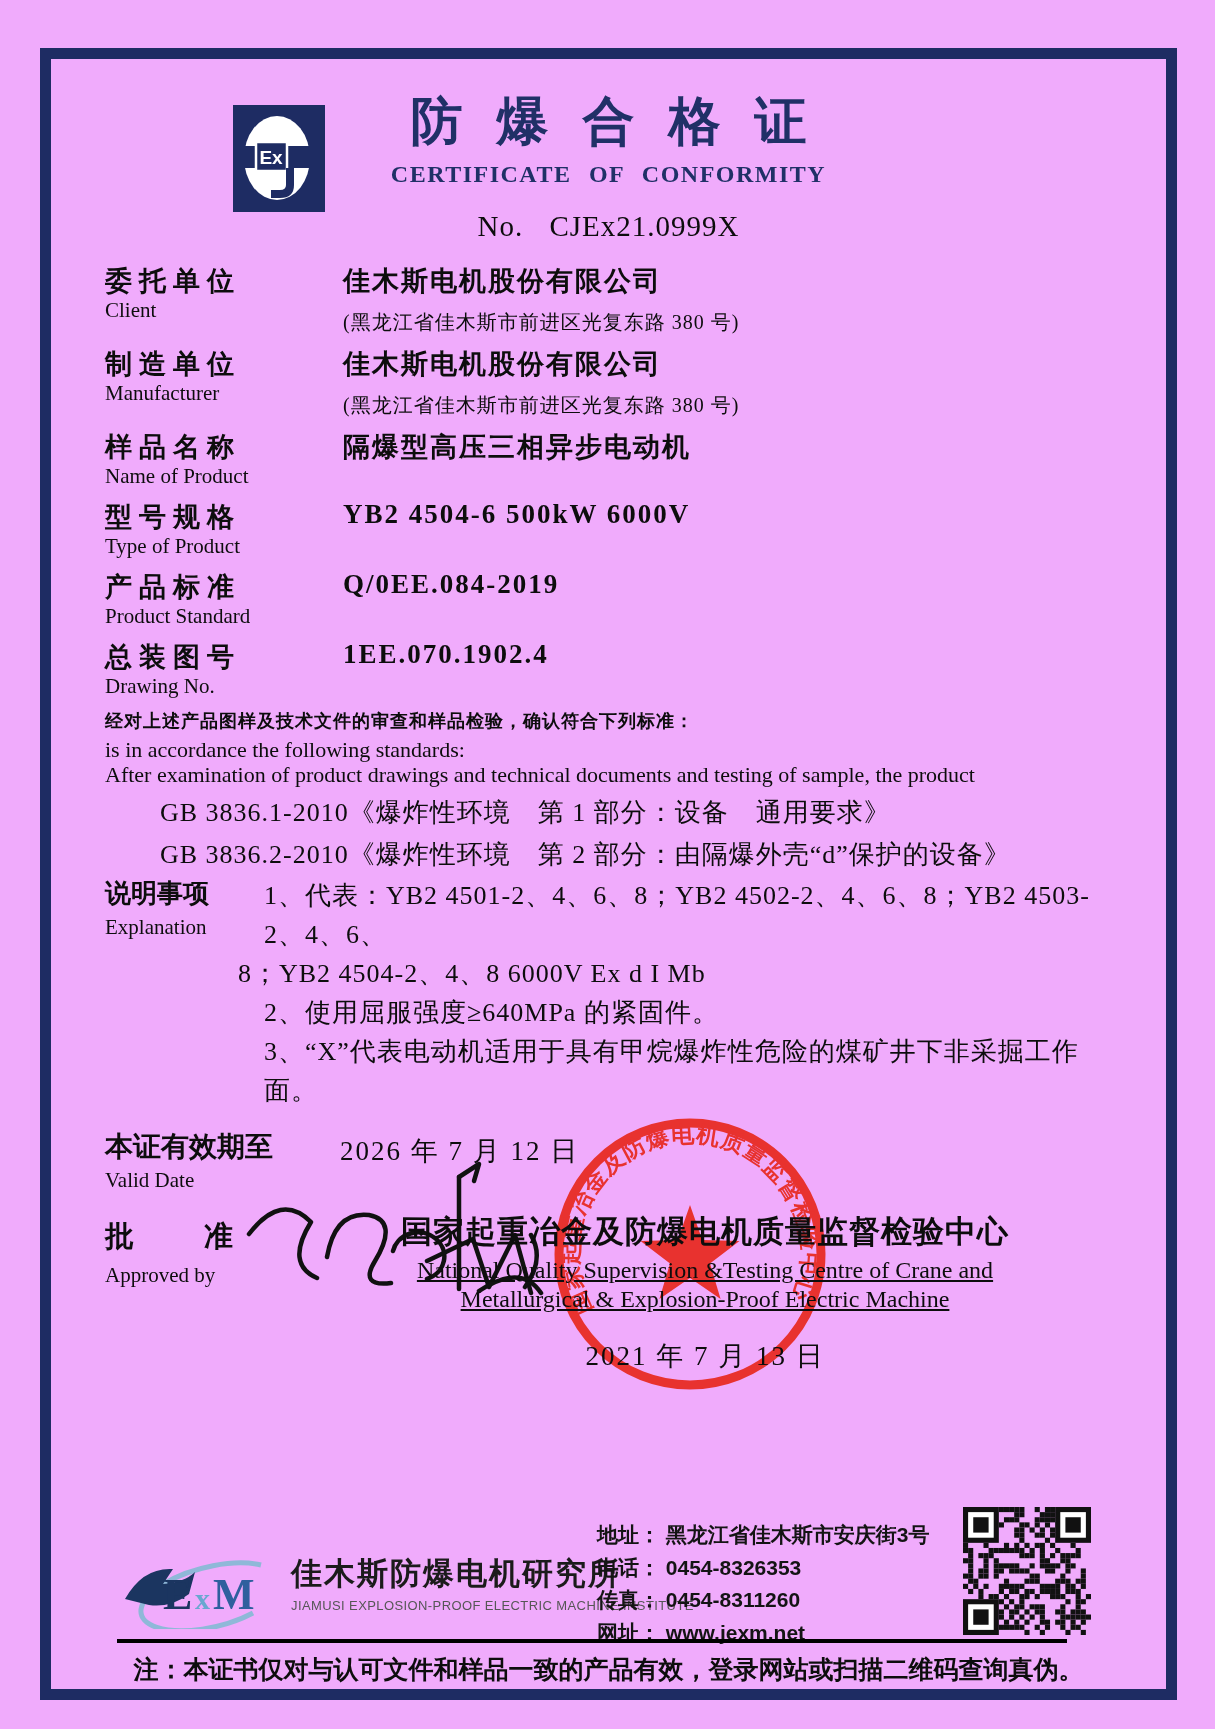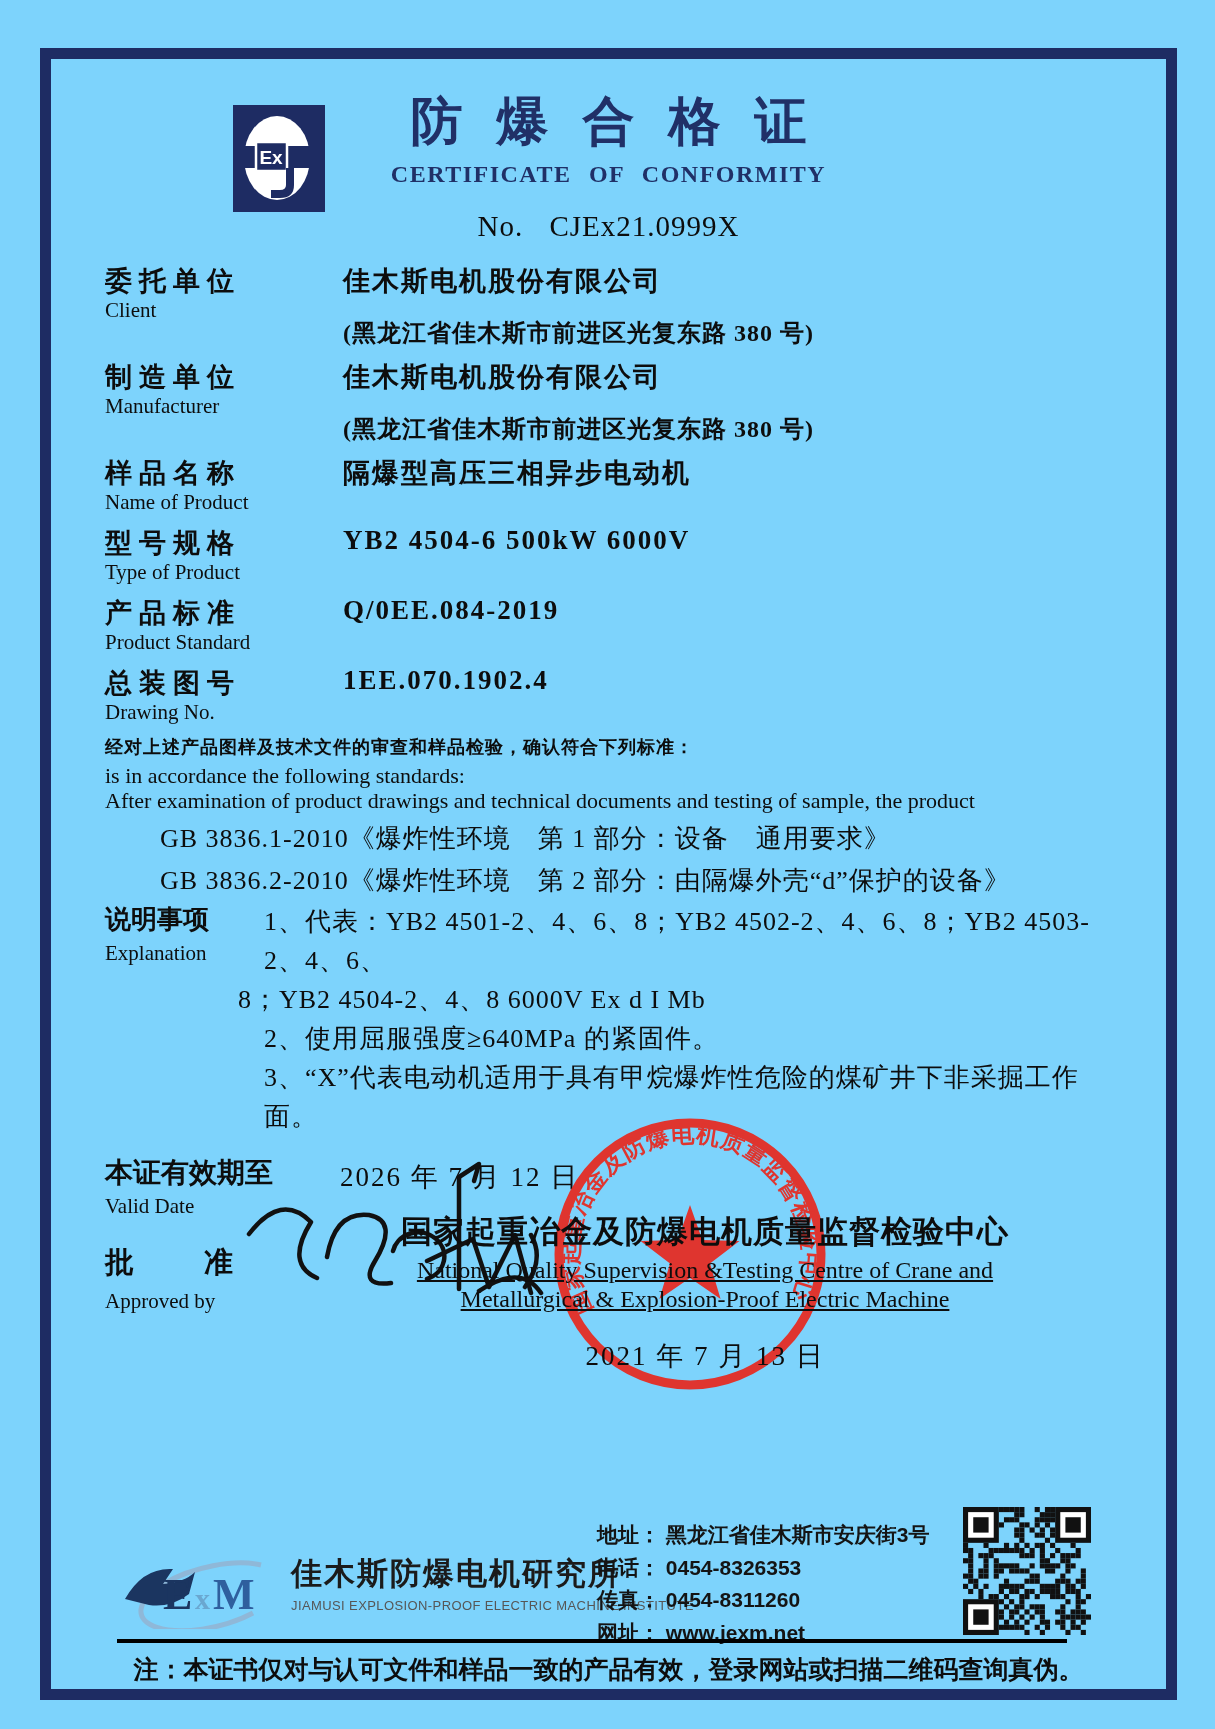--- a/index.html
+++ b/index.html
@@ -1,16 +1,16 @@
 <!DOCTYPE html>
 <html><head>
 <meta charset="utf-8">
 <style>
   html,body{margin:0;padding:0;background:#e8e6df;}
-  .page{position:relative;width:1215px;height:1729px;background:#7dd3fc;overflow:hidden;
+  .page{position:relative;width:1215px;height:1729px;background:#f0abfc;overflow:hidden;
         font-family:"Liberation Serif",serif;color:#0d0d0d;}
   .frame{position:absolute;left:40px;top:48px;width:1137px;height:1652px;
          border:11px solid #1e2c63;box-sizing:border-box;}
   .content{position:absolute;left:51px;top:59px;width:1115px;height:1630px;
            box-sizing:border-box;padding:22px 54px 0;}
 
   
   .header{position:relative;height:178px;}
   .logo{position:absolute;left:128px;top:24px;width:92px;height:107px;}
   .titles{text-align:center;padding-top:6px;}
@@ -21,21 +21,21 @@
   .cert-no .num{margin-left:18px;}
 
   
   .fields{margin-top:4px;}
   .frow{display:flex;margin-bottom:10px;min-height:55px;}
   .flabel{width:238px;flex:none;}
   .flabel-cn{font-size:27px;font-weight:bold;letter-spacing:7px;white-space:nowrap;
              font-family:"Liberation Sans",sans-serif;}
   .flabel-en{font-size:21px;margin-top:-1px;}
   .fvalue-main{font-size:27px;font-weight:bold;letter-spacing:2px;}
-  .fvalue-sub{font-size:24px;margin-top:18px;letter-spacing:1px;font-weight:bold;}
+  .fvalue-sub{font-size:20px;margin-top:10px;letter-spacing:1px;}
 
   
   .standards{margin-top:8px;}
   .std-cn{font-size:18px;font-weight:bold;letter-spacing:1px;font-family:"Liberation Sans",sans-serif;}
   .std-en{font-size:22px;line-height:1.15;margin-top:4px;}
   .std-item{font-size:26px;margin-left:55px;margin-top:7px;letter-spacing:1px;}
 
   
   .explanation{display:flex;margin-top:4px;}
   .exp-label{width:133px;flex:none;}

